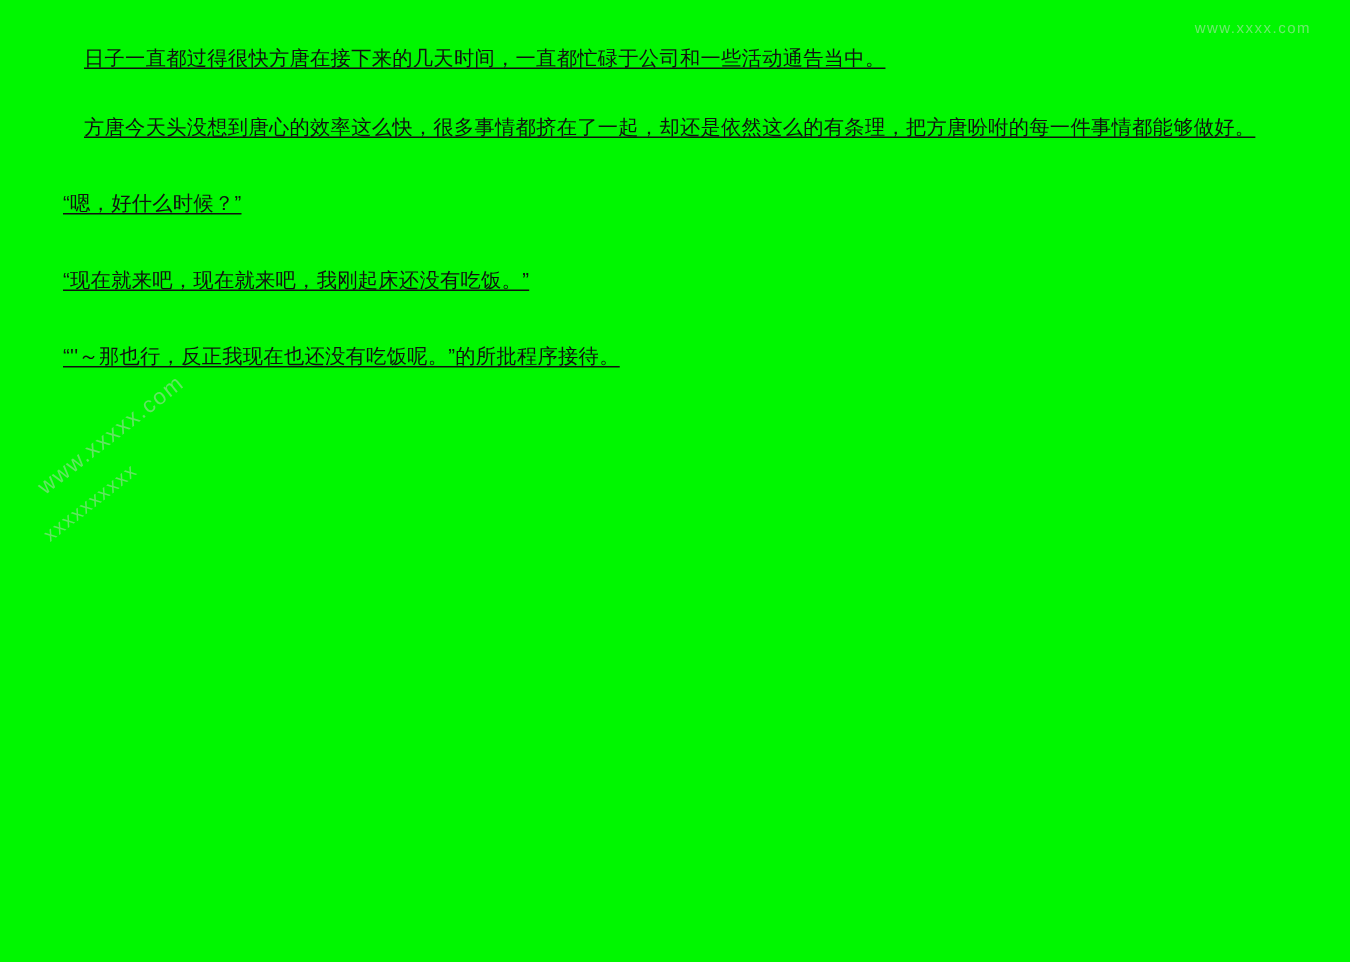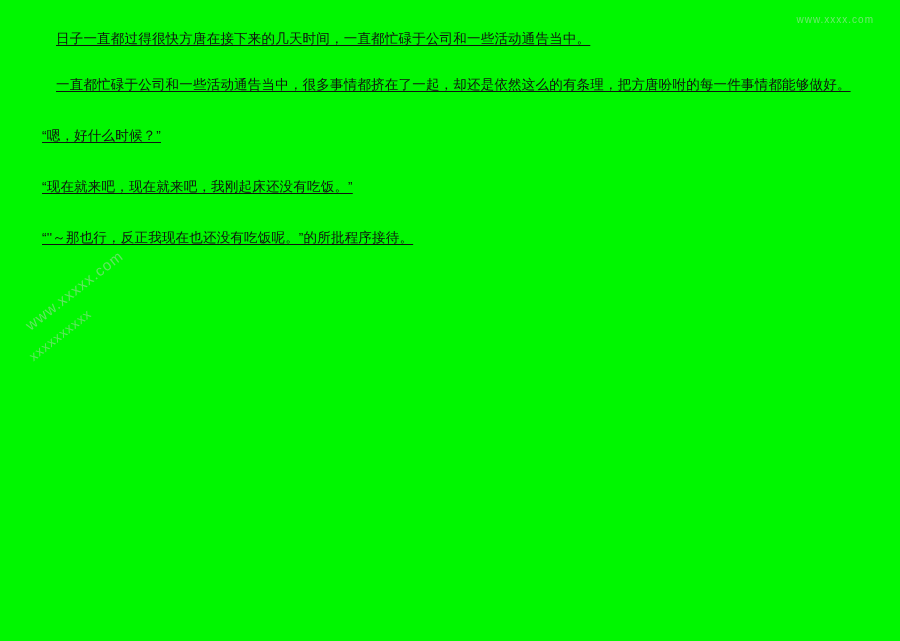--- a/index.html
+++ b/index.html
@@ -73,21 +73,21 @@
   }
 </style>
 </head>
 <body>
 
 <div id="page">
 
   <div class="wm-top">www.xxxx.com</div>
 
   <p class="para indent">日子一直都过得很快方唐在接下来的几天时间，一直都忙碌于公司和一些活动通告当中。</p>
-  <p class="para indent gap-md">一直都忙碌于公司和一些活动通告当中，很多事情都挤在了一起，却还是依然这么的有条理，把方唐吩咐的每一件事情都能够做好。</p>
+  <p class="para indent gap-md">方唐今天头没想到唐心的效率这么快，很多事情都挤在了一起，却还是依然这么的有条理，把方唐吩咐的每一件事情都能够做好。</p>
   <p class="para quote gap-md">“嗯，好什么时候？”</p>
   <p class="para quote gap-md">“现在就来吧，现在就来吧，我刚起床还没有吃饭。”</p>
   <p class="para quote gap-md">“''～那也行，反正我现在也还没有吃饭呢。”的所批程序接待。</p>
 
   <div class="wm-diag">www.xxxxx.com</div>
   <div class="wm-diag l2">xxxxxxxxxx</div>
 
 </div>
 
 </body></html>

